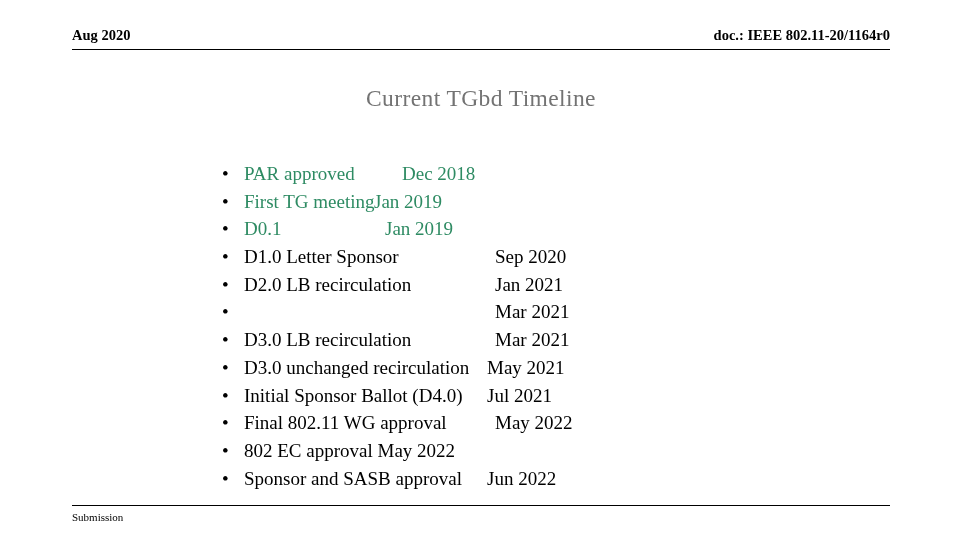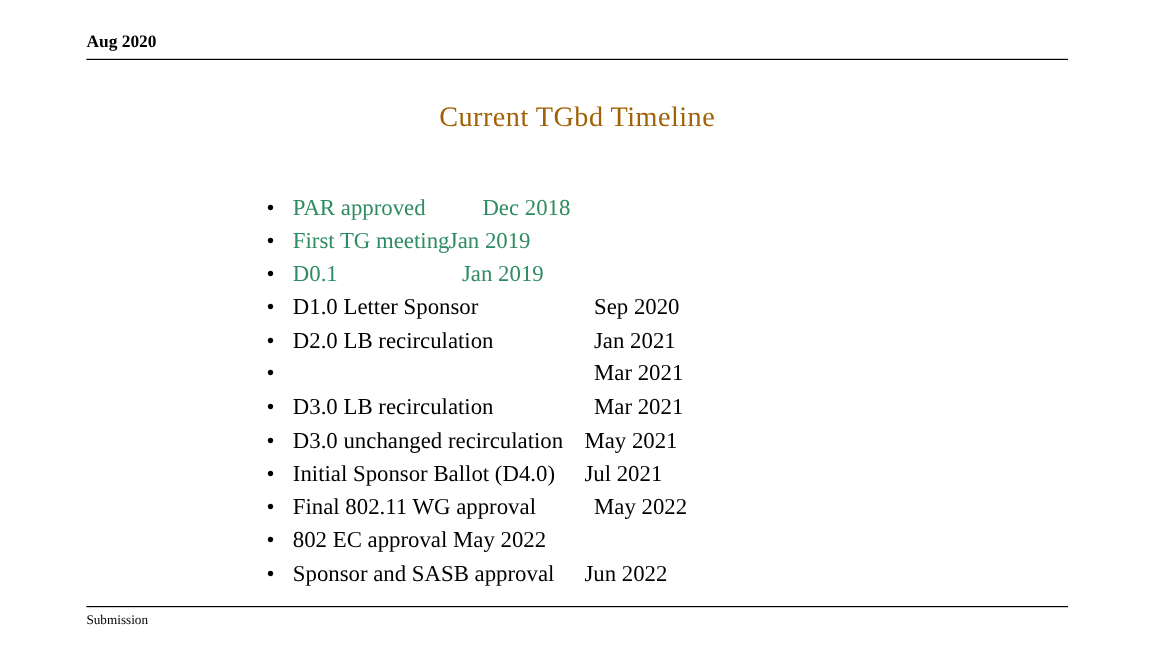--- a/index.html
+++ b/index.html
@@ -63,21 +63,21 @@
   .slide-title {
     position: absolute;
     left: 72px;
     top: 84px;
     width: 818px;
     text-align: center;
     font-size: 23.5px;
     font-weight: normal;
     line-height: 28px;
     letter-spacing: 0.4px;
-    color: #a16207;
+    color: #737373;
     white-space: nowrap;
   }
 
   
   .body-list {
     position: absolute;
     left: 222px;
     top: 160px;
     width: 700px;
   }
@@ -153,20 +153,21 @@
     white-space: nowrap;
   }
 </style>
 </head>
 <body>
 
 <div class="slide">
 
   <div class="slide-header">
     <div class="hdr-left">Aug 2020</div>
+    <div class="hdr-right">doc.: IEEE 802.11-20/1164r0</div>
   </div>
   <div class="header-rule"></div>
 
   <div class="slide-title">Current TGbd Timeline</div>
 
   <div class="body-list">
 
   <div class="bullet-row is-green">
         <span class="bullet-marker">•</span>
         <span class="bullet-text">PAR approved</span>

